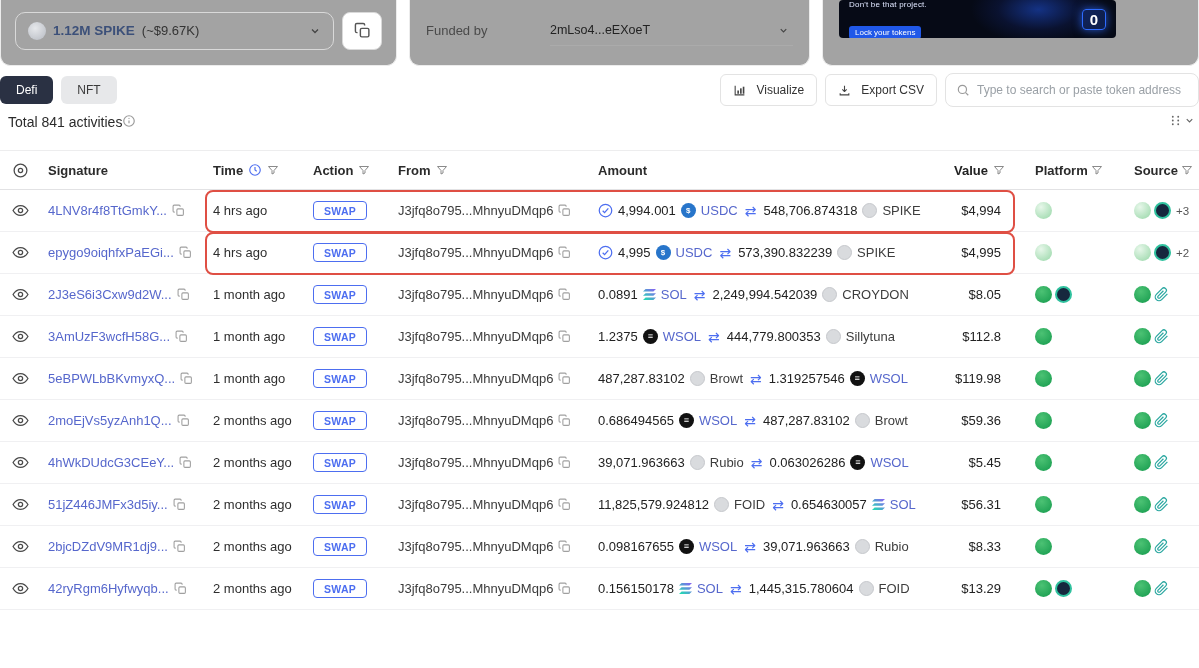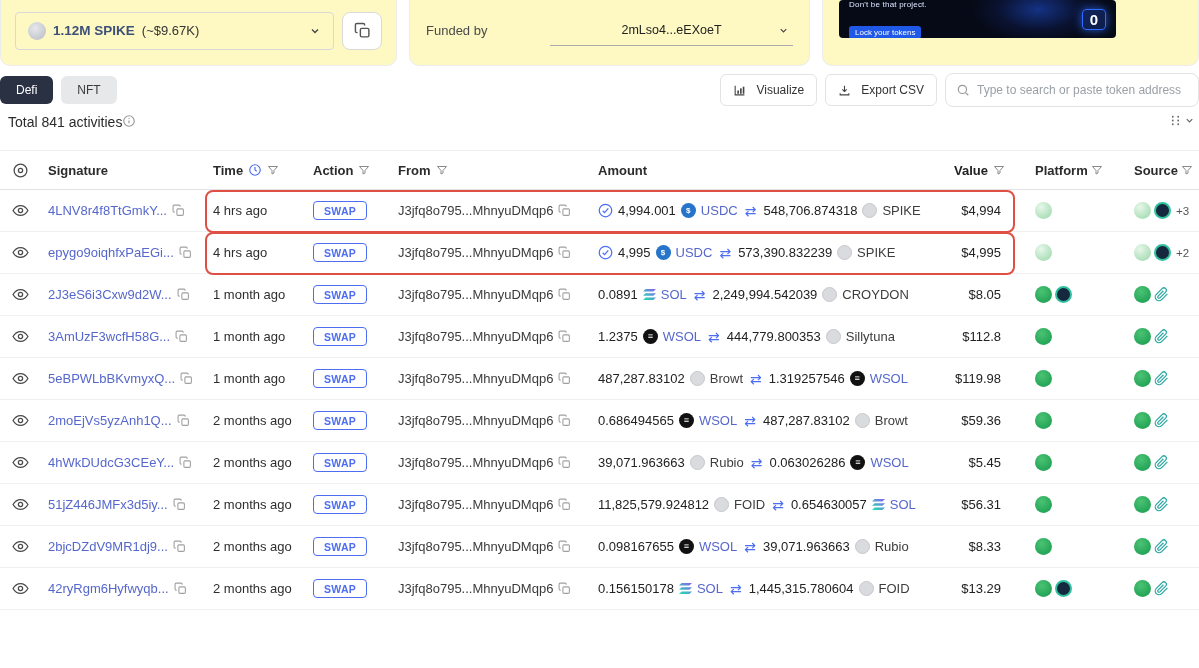--- a/index.html
+++ b/index.html
@@ -3,31 +3,31 @@
 <meta charset="utf-8">
 <title>Token Activities</title>
 <style>
   *{margin:0;padding:0;box-sizing:border-box}
   html,body{width:1199px;height:668px;overflow:hidden;background:#fff;
     font-family:"Liberation Sans",sans-serif;}
   .page{width:1199px;height:668px;display:flex;flex-direction:column}
 
   
   .top-cards{display:flex;gap:12px;height:66px;flex:none}
-  .card{border:1px solid #ececec;border-top:none;border-radius:0 0 10px 10px;background:#fef9c3}
+  .card{border:1px solid #ececec;border-top:none;border-radius:0 0 10px 10px;background:#a3a3a3}
   .card-token{width:397px;flex:none;display:flex;align-items:center;gap:8px;padding:10px 14px 14px}
-  .token-select{flex:1;height:38px;border:1px solid #d9d9d9;border-radius:4px;display:flex;align-items:center;gap:7px;padding:0 12px;cursor:pointer;min-width:0}
+  .token-select{flex:1;height:38px;border:1px solid #d9d9d9;border-radius:10px;display:flex;align-items:center;gap:7px;padding:0 12px;cursor:pointer;min-width:0}
   .coin{width:18px;height:18px;border-radius:50%;background:radial-gradient(circle at 40% 35%,#e6e8eb,#b6bac2);flex:none}
   .tk-amt{font-weight:bold;color:#3c5079;font-size:13.5px;white-space:nowrap}
   .tk-usd{color:#333;font-size:13px;white-space:nowrap}
   .chev{margin-left:auto;display:inline-flex}
   .sq-btn{width:40px;height:38px;border:1px solid #d9d9d9;border-radius:8px;background:#fff;display:flex;align-items:center;justify-content:center;cursor:pointer;flex:none}
   .card-funded{width:401px;flex:none;display:flex;align-items:center;padding:10px 16px 14px}
   .fb-label{font-size:13px;color:#4a4a4a}
-  .fb-select{margin-left:auto;width:243px;height:30px;border-bottom:1px solid #ababab;display:flex;align-items:center;justify-content:center;font-size:12.5px;color:#222;cursor:pointer;position:relative}
+  .fb-select{margin-left:auto;width:243px;height:30px;border-bottom:1px solid #ababab;display:flex;align-items:center;font-size:12.5px;color:#222;cursor:pointer;position:relative}
   .fb-select .chev{position:absolute;right:4px;margin:0}
   .card-ad{flex:1;padding:0 0 0 16px;overflow:hidden}
   .ad-banner{width:277px;height:38px;border-radius:4px;display:flex;align-items:center;padding:4px 10px;position:relative;overflow:hidden;cursor:pointer;
     background:radial-gradient(90px 45px at 72% 25%,#143284 0%,#0a1230 45%,#060a16 75%)}
   .ad-line1{font-size:8px;color:#dfe6ff;letter-spacing:.2px}
   .ad-cta{margin-top:17px;font-size:8px;color:#fff;background:#2058e8;padding:2px 6px;border-radius:3px;width:max-content}
   .ad-counter{margin-left:auto;font-size:15px;font-weight:bold;color:#fff;border:1.5px solid #2e6bff;border-radius:4px;padding:1px 7px;background:rgba(32,72,180,.35);box-shadow:0 0 10px rgba(46,107,255,.8)}
 
   
   .tabs-band{margin-top:4px;height:54px;background:#f2f3f5;display:flex;align-items:center;gap:7px;flex:none}

